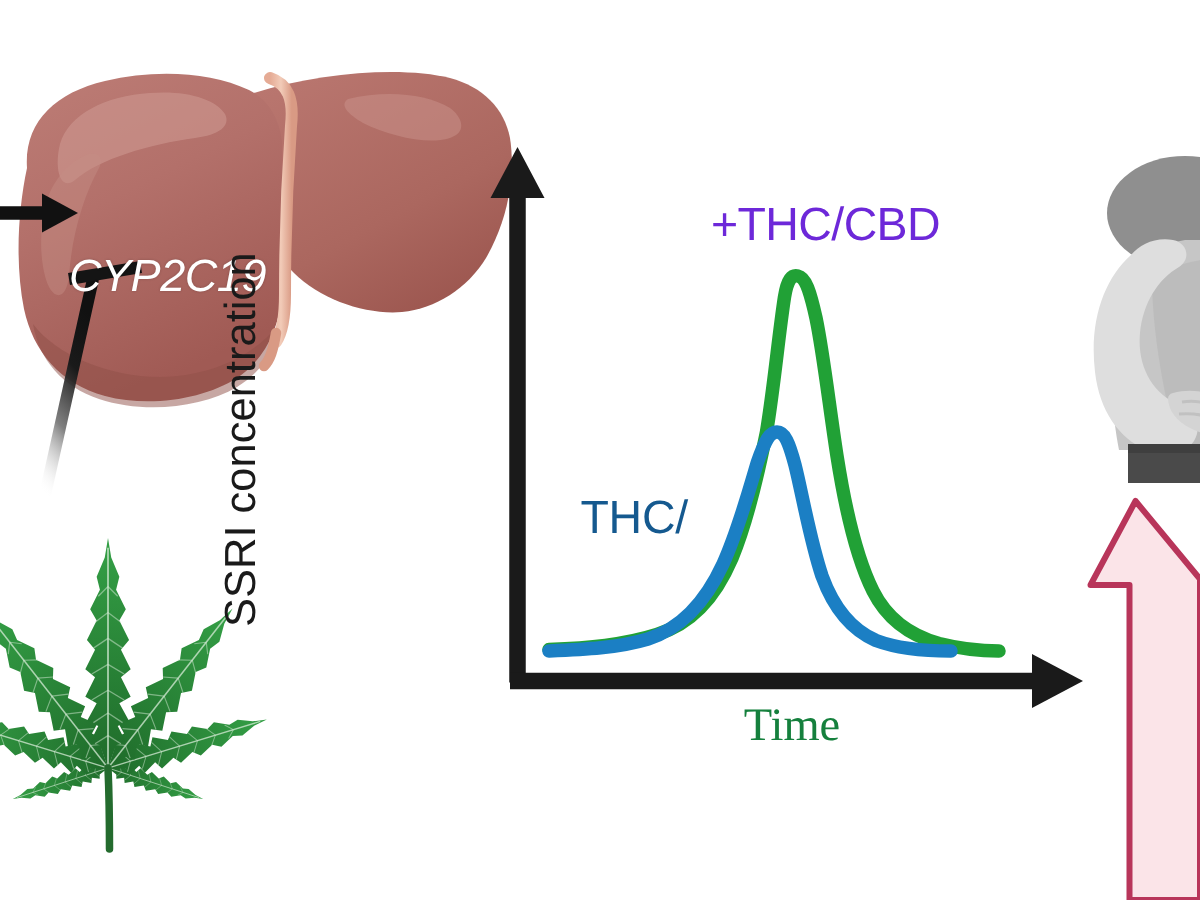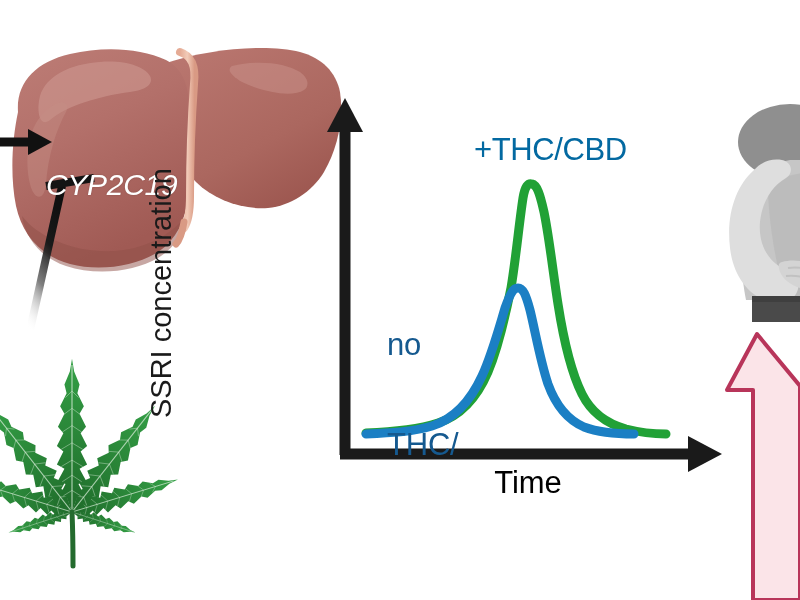--- a/index.html
+++ b/index.html
@@ -52,27 +52,28 @@
     transform-origin: center center;
     color: #1a1a1a;
     font-size: 29px;
     font-weight: 400;
   }
   #x-axis-label {
     left: 466px;
     top: 467px;
     width: 124px;
     text-align: center;
-    color: #000000;
+    color: #15803d;
     font-size: 31px;
+    font-family: Liberation Serif, serif;
   }
   #thc-curve-label {
     left: 474px;
     top: 134px;
-    color: #0369a1;
+    color: #6d28d9;
     font-size: 31px;
     letter-spacing: -0.4px;
   }
   #no-thc-curve-label {
     left: 387px;
     top: 265px;
     color: #15598f;
     font-size: 31px;
     letter-spacing: -0.2px;
   }
@@ -237,21 +238,20 @@
              C523,288 526,295 530,310
              C535,330 540,360 548,384
              C556,406 568,420 584,427
              C600,433 620,434 634,434" fill="none" stroke="#1b7fc4" stroke-width="9" stroke-linecap="round" stroke-linejoin="round"></path>
   </svg>
 
   <div class="txt" id="y-axis-label">SSRI concentration</div>
   <div class="txt" id="x-axis-label">Time</div>
   <div class="txt" id="thc-curve-label">+THC/CBD</div>
   <div class="txt" id="no-thc-curve-label">
-    <div>no</div>
     <div>THC/</div>
   </div>
 
   <svg class="layer" viewBox="0 0 800 600" xmlns="http://www.w3.org/2000/svg">
     <defs>
       <clipPath id="patientClip">
           <rect x="700" y="100" width="100" height="222"></rect>
         </clipPath>
     </defs>
     <g clip-path="url(#patientClip)">

